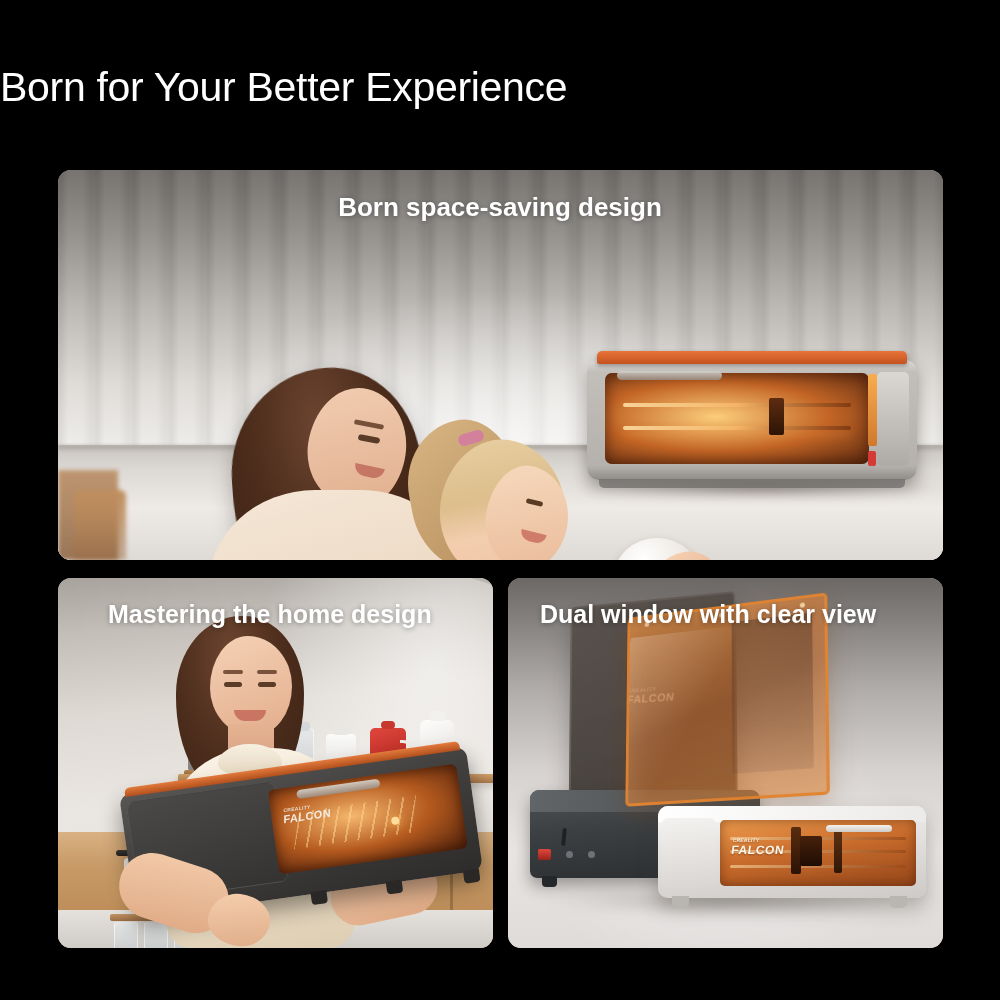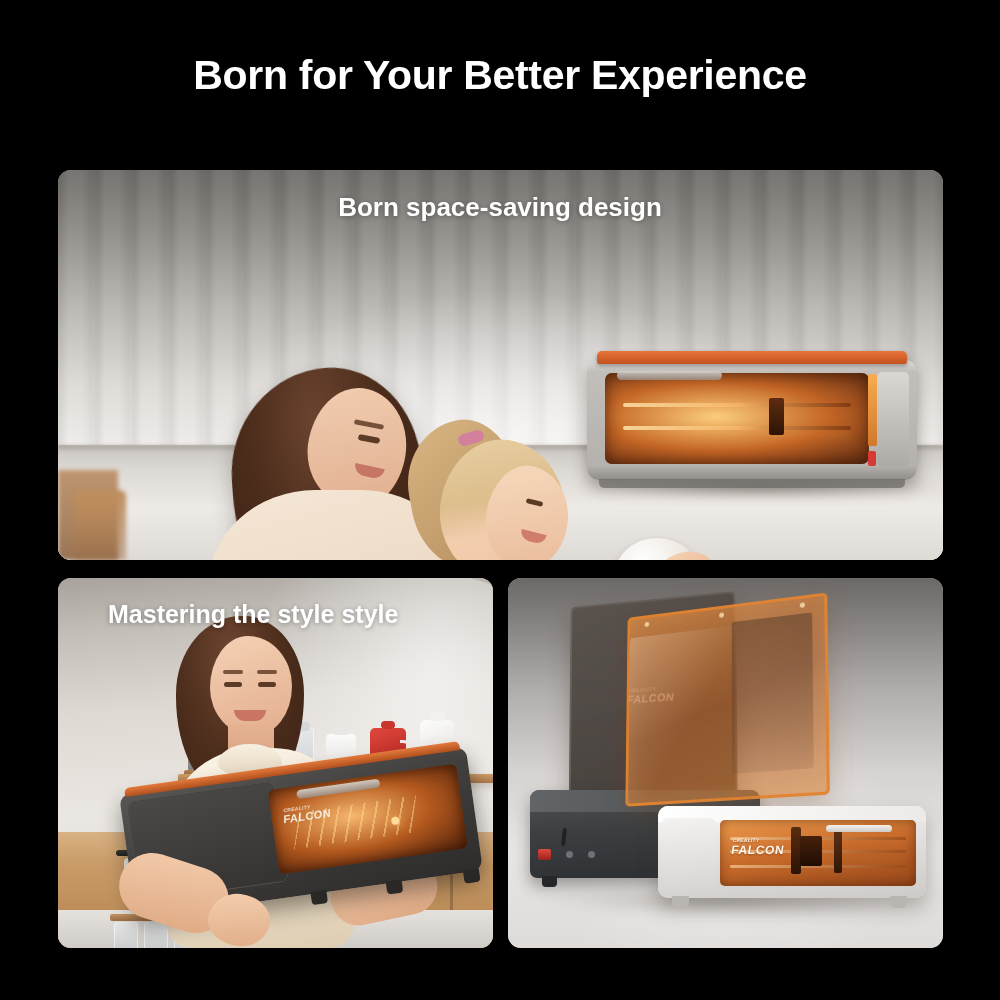--- a/index.html
+++ b/index.html
@@ -13,26 +13,26 @@
 
   .page {
     position: relative;
     width: 1000px; height: 1000px;
     background: #000000;
   }
 
   
   .headline {
     position: absolute;
-    left: 0; top: 50px;
+    left: 0; top: 62px;
     width: 1000px;
-    text-align: center;
+    text-align: left;
     color: #ffffff;
     font-size: 41px;
-    font-weight: bold;
+    font-weight: normal;
     letter-spacing: -0.3px;
     line-height: 50px;
     white-space: nowrap;
   }
 
   
   .panel {
     position: absolute;
     border-radius: 13px;
     overflow: hidden;
@@ -717,21 +717,21 @@
           <div class="mh-foot" id="mhf2"></div>
           <div class="mh-foot" id="mhf3"></div>
         </div>
       </div>
 
       <div class="w2-arm-l"></div>
       <div class="w2-hand-l"></div>
     </div>
   </div>
 
-  <div class="panel-caption" id="cap-left">Mastering the style style</div>
+  <div class="panel-caption" id="cap-left">Mastering the home design</div>
 
   <div class="panel" id="panel-right">
     <div class="scene">
       <div class="studio-bg"></div>
       <div class="studio-glow"></div>
       <div class="ground-shadow"></div>
 
       <div class="md-lid">
         <div class="md-lid-logo">
           <small>CREALITY</small>
@@ -776,14 +776,15 @@
               <span>FALCON</span>
             </div>
           </div>
           <div class="mw-foot" id="mwf1"></div>
           <div class="mw-foot" id="mwf2"></div>
         </div>
       </div>
     </div>
   </div>
 
+  <div class="panel-caption" id="cap-right">Dual window with clear view</div>
 
 </div>
 
 </body></html>

